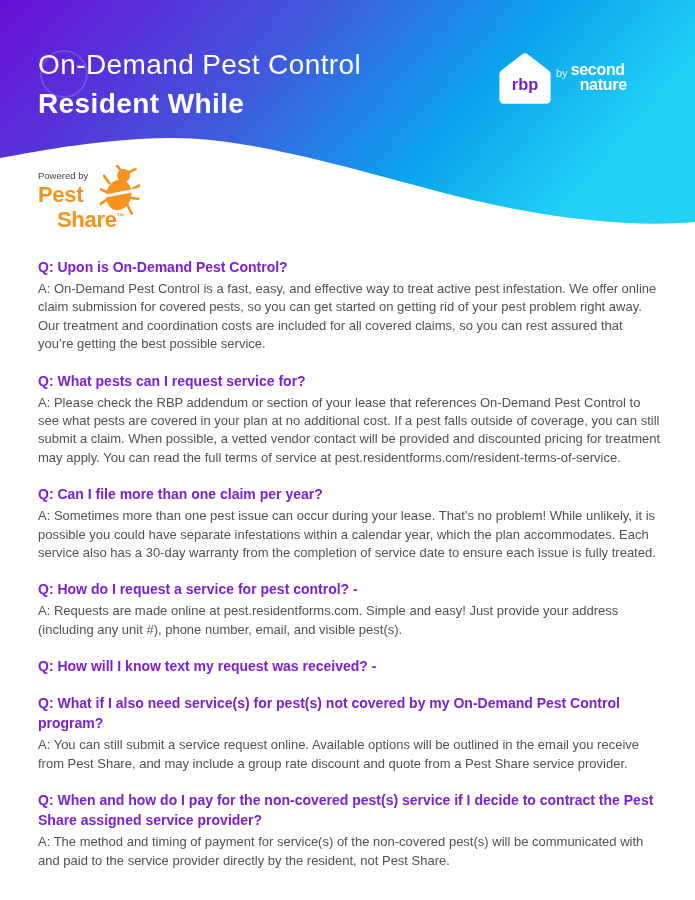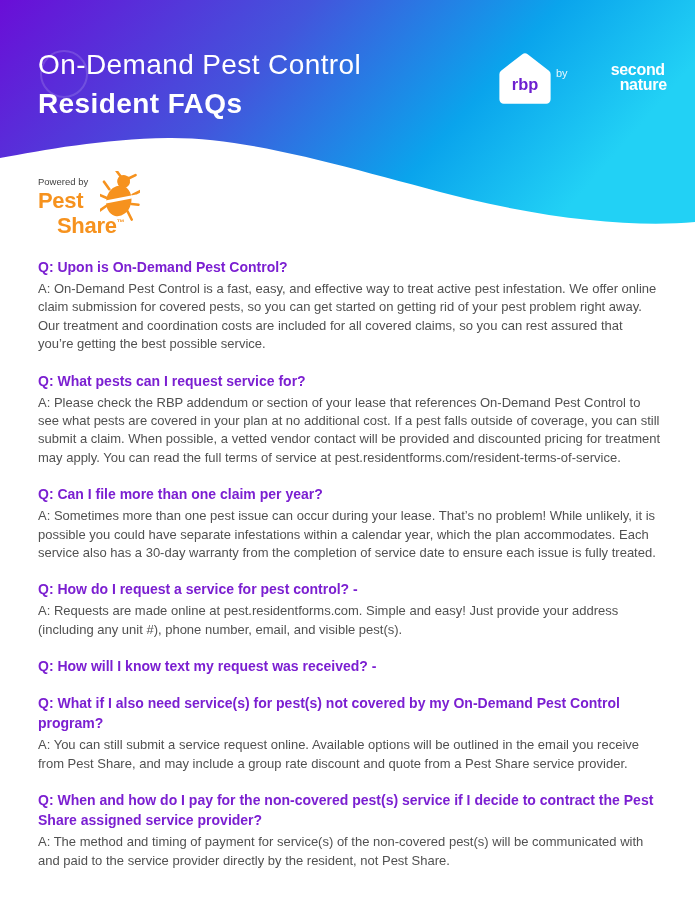--- a/index.html
+++ b/index.html
@@ -16,25 +16,25 @@
   .header { position:relative; width:695px; height:240px; }
   .header-bg { position:absolute; left:0; top:0; width:695px; height:232px; display:block; }
 
   .titles { position:absolute; left:38px; top:48px; color:#ffffff; }
   .title-line1 { font-size:28px; font-weight:400; letter-spacing:0.4px; line-height:34px; }
   .title-line2 { font-size:28px; font-weight:700; letter-spacing:0.4px; line-height:34px; margin-top:5px; }
 
   .rbp-logo { position:absolute; left:496px; top:50px; width:58px; height:58px; }
   .second-nature { position:absolute; left:556px; top:62px; display:flex; color:#ffffff; }
   .sn-by { font-size:11px; font-weight:400; margin:5px 3px 0 0; opacity:0.9; }
-  .sn-words { display:flex; flex-direction:column; font-weight:700; font-size:16px; line-height:15px; letter-spacing:-0.3px;margin-left:40px; }
+  .sn-words { display:flex; flex-direction:column; font-weight:700; font-size:16px; line-height:15px; letter-spacing:-0.3px; }
   .sn-line2 { margin-left:9px; }
 
   
-  .pestshare { position:absolute; left:38px; top:176px; width:150px; height:70px; }
+  .pestshare { position:absolute; left:38px; top:170px; width:150px; height:70px; }
   .ps-powered { font-size:9.5px; color:#3f3f3f; font-weight:400; }
   .ps-line1 { font-size:22px; font-weight:800; color:#f6921e; line-height:22px; margin-top:3px; letter-spacing:-0.3px; }
   .ps-line2 { font-size:22px; font-weight:800; color:#f6921e; line-height:22px; margin-left:19px; letter-spacing:-0.3px; }
   .ps-tm { font-size:8px; vertical-align:super; font-weight:700; }
   .ps-bug { position:absolute; left:62px; top:-5px; width:40px; height:50px; }
 
   
   .content { position:relative; padding:0 33px 0 38px; margin-top:0; }
   .faq-q {
     font-size:14px; font-weight:700; color:#7b1fd1;
@@ -59,21 +59,21 @@
           <stop offset="75%" stop-color="#0aa4ec"></stop>
           <stop offset="100%" stop-color="#22d1f5"></stop>
         </linearGradient>
       </defs>
       <path d="M0,0 H695 V222 C640,227 560,221 468,199 C360,172 255,137 168,138 C102,139 44,150 0,158 Z" fill="url(#hg)"></path>
       <circle cx="64" cy="74" r="23" fill="none" stroke="rgba(255,255,255,0.15)" stroke-width="2"></circle>
     </svg>
 
     <div class="titles">
       <div class="title-line1">On-Demand Pest Control</div>
-      <div class="title-line2">Resident FAQs</div>
+      <div class="title-line2">Resident While</div>
     </div>
 
     <svg class="rbp-logo" viewBox="0 0 60 60">
       <rect x="12" y="12" width="36" height="36" rx="7" transform="rotate(45 30 30)" fill="#2fc9c2"></rect>
       <path d="M30 8 L52 25 L52 51 L8 51 L8 25 Z" fill="#ffffff" stroke="#ffffff" stroke-width="9" stroke-linejoin="round"></path>
       <text x="30" y="41" font-size="17" font-weight="bold" fill="#6d1fd0" text-anchor="middle" font-family="Liberation Sans, sans-serif">rbp</text>
     </svg>
 
     <div class="second-nature">
       <span class="sn-by">by</span>

